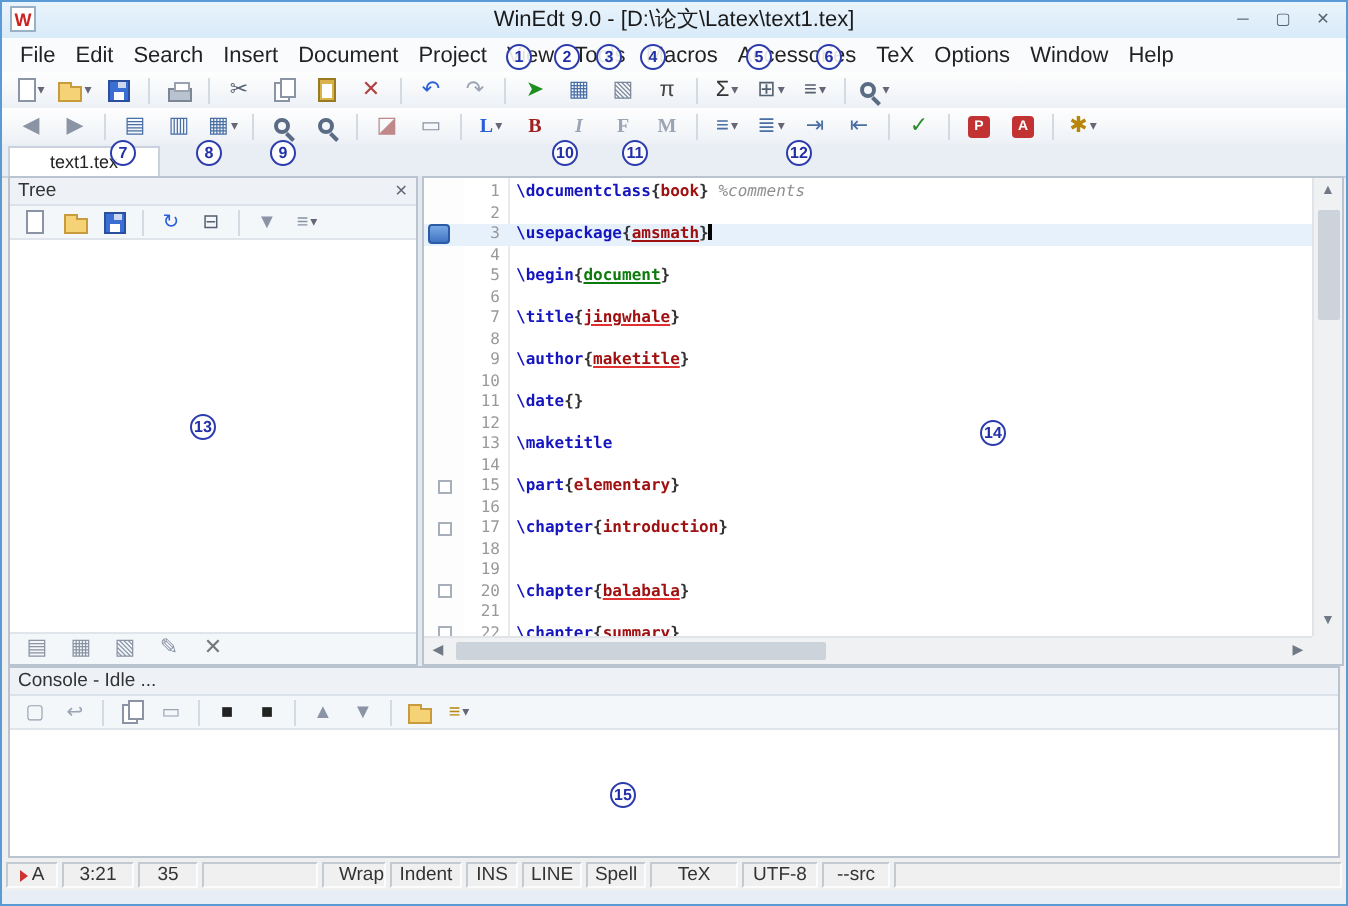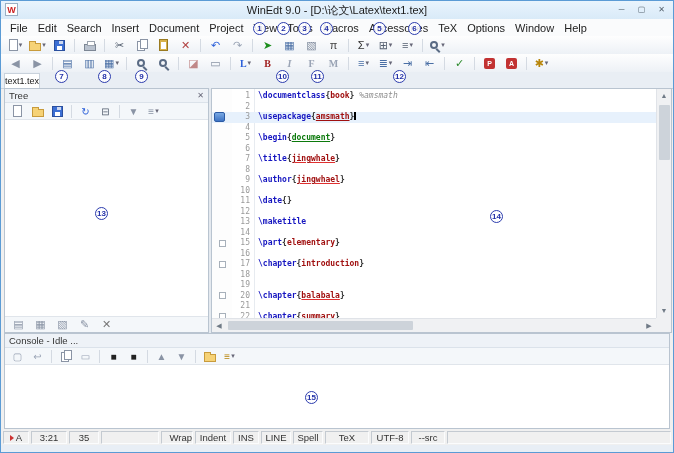--- a/index.html
+++ b/index.html
@@ -36,21 +36,21 @@
   .i-clip{width:9px;height:12px;background:#d8b24a;border:1px solid #9a7a20;display:inline-block;position:relative;box-sizing:border-box;}
   .i-clip::before{content:"";position:absolute;left:1px;top:2px;width:5px;height:7px;background:#fff;}
   .i-copy{width:8px;height:10px;background:#fff;border:1px solid #8a94a5;display:inline-block;position:relative;margin:2px 3px 0 1px;box-sizing:border-box;}
   .i-copy::before{content:"";position:absolute;left:2px;top:-3px;width:8px;height:10px;background:#fff;border:1px solid #8a94a5;box-sizing:border-box;}
   .i-mag{width:8px;height:8px;border:2px solid #5a6b84;border-radius:50%;display:inline-block;position:relative;box-sizing:border-box;margin-right:2px;}
   .i-mag::after{content:"";position:absolute;left:5px;top:5px;width:2px;height:5px;background:#5a6b84;transform:rotate(-45deg);}
   .i-pdf{width:11px;height:11px;background:#c23232;color:#fff;font:bold 7px "Liberation Sans",sans-serif;text-align:center;line-height:11px;border-radius:2px;display:inline-block;}
 
   
   .tabbar{position:absolute;left:0;top:71px;right:0;height:16px;background:#e9eef4;border-bottom:1px solid #c9d2dc;}
-  .tab{position:absolute;left:3px;top:1px;height:15px;background:#fff;border:1px solid #c9d2dc;border-bottom:none;padding:0 0;font-size:9px;line-height:14px;color:#222;box-sizing:border-box;}
+  .tab{position:absolute;left:3px;top:1px;height:15px;background:#fff;border:1px solid #c9d2dc;border-bottom:none;padding:0 20px;font-size:9px;line-height:14px;color:#222;box-sizing:border-box;}
 
   
   .tree{position:absolute;left:3px;top:87px;width:205px;height:245px;background:#fff;border:1px solid #b9c4d0;box-sizing:border-box;display:flex;flex-direction:column;}
   .panel-header{height:13px;background:#eef2f7;border-bottom:1px solid #dbe2ea;font-size:9.5px;color:#333;line-height:13px;padding:0 4px;display:flex;justify-content:space-between;align-items:center;}
   .panel-close{font-size:8px;color:#667;line-height:12px;}
   .mini-toolbar{height:16px;background:#f4f7fa;border-bottom:1px solid #e0e5eb;display:flex;align-items:center;padding:0 3px;gap:1px;}
   .mini-toolbar .tb-btn{height:14px;min-width:15px;}
   .mini-toolbar .i-glyph{font-size:10px;}
   .tree-body{flex:1;background:#fff;}
   .tree-bottom{height:15px;background:#f4f7fa;border-top:1px solid #e0e5eb;display:flex;align-items:center;padding:0 3px;gap:1px;}
@@ -340,21 +340,21 @@
   </div>
 
   <div class="splitter"></div>
 
   <div class="editor">
     <div class="ed-margin"></div>
     <div class="ed-gutter-sep"></div>
     <div id="editor-lines">
         <div class="ed-row" style="top: 2px;">
           <span class="ed-num">1</span>
-          <span class="ed-text"><span class="tk-cmd">\documentclass</span><span class="tk-br">{</span><span class="tk-arg">book</span><span class="tk-br">}</span><span class="tk-pl"> </span><span class="tk-com">%amsmath</span></span>
+          <span class="ed-text"><span class="tk-cmd">\documentclass</span><span class="tk-br">{</span><span class="tk-arg">book</span><span class="tk-br">}</span><span class="tk-pl"> </span><span class="tk-com">%comments</span></span>
         </div>
         <div class="ed-row" style="top: 12.5px;">
           <span class="ed-num">2</span>
           <span class="ed-text"></span>
         </div>
         <div class="ed-row active" style="top: 23px;">
           <span class="ed-num">3</span>
           <span class="ed-text"><span class="tk-cmd">\usepackage</span><span class="tk-br">{</span><span class="tk-pkg">amsmath</span><span class="tk-br">}</span><span class="caret"></span></span>
         </div>
         <div class="ed-row" style="top: 33.5px;">
@@ -372,21 +372,21 @@
         <div class="ed-row" style="top: 65px;">
           <span class="ed-num">7</span>
           <span class="ed-text"><span class="tk-cmd">\title</span><span class="tk-br">{</span><span class="tk-miss">jingwhale</span><span class="tk-br">}</span></span>
         </div>
         <div class="ed-row" style="top: 75.5px;">
           <span class="ed-num">8</span>
           <span class="ed-text"></span>
         </div>
         <div class="ed-row" style="top: 86px;">
           <span class="ed-num">9</span>
-          <span class="ed-text"><span class="tk-cmd">\author</span><span class="tk-br">{</span><span class="tk-miss">jingwhael</span><span class="tk-br">}</span></span>
+          <span class="ed-text"><span class="tk-cmd">\author</span><span class="tk-br">{</span><span class="tk-miss">maketitle</span><span class="tk-br">}</span></span>
         </div>
         <div class="ed-row" style="top: 96.5px;">
           <span class="ed-num">10</span>
           <span class="ed-text"></span>
         </div>
         <div class="ed-row" style="top: 107px;">
           <span class="ed-num">11</span>
           <span class="ed-text"><span class="tk-cmd">\date</span><span class="tk-br">{}</span></span>
         </div>
         <div class="ed-row" style="top: 117.5px;">

